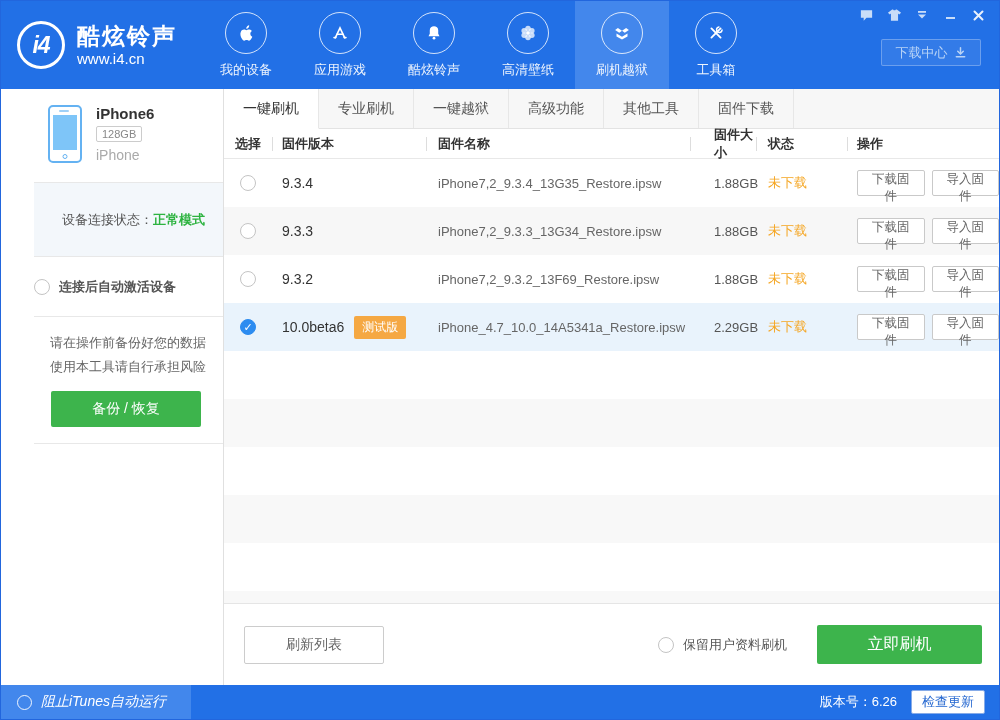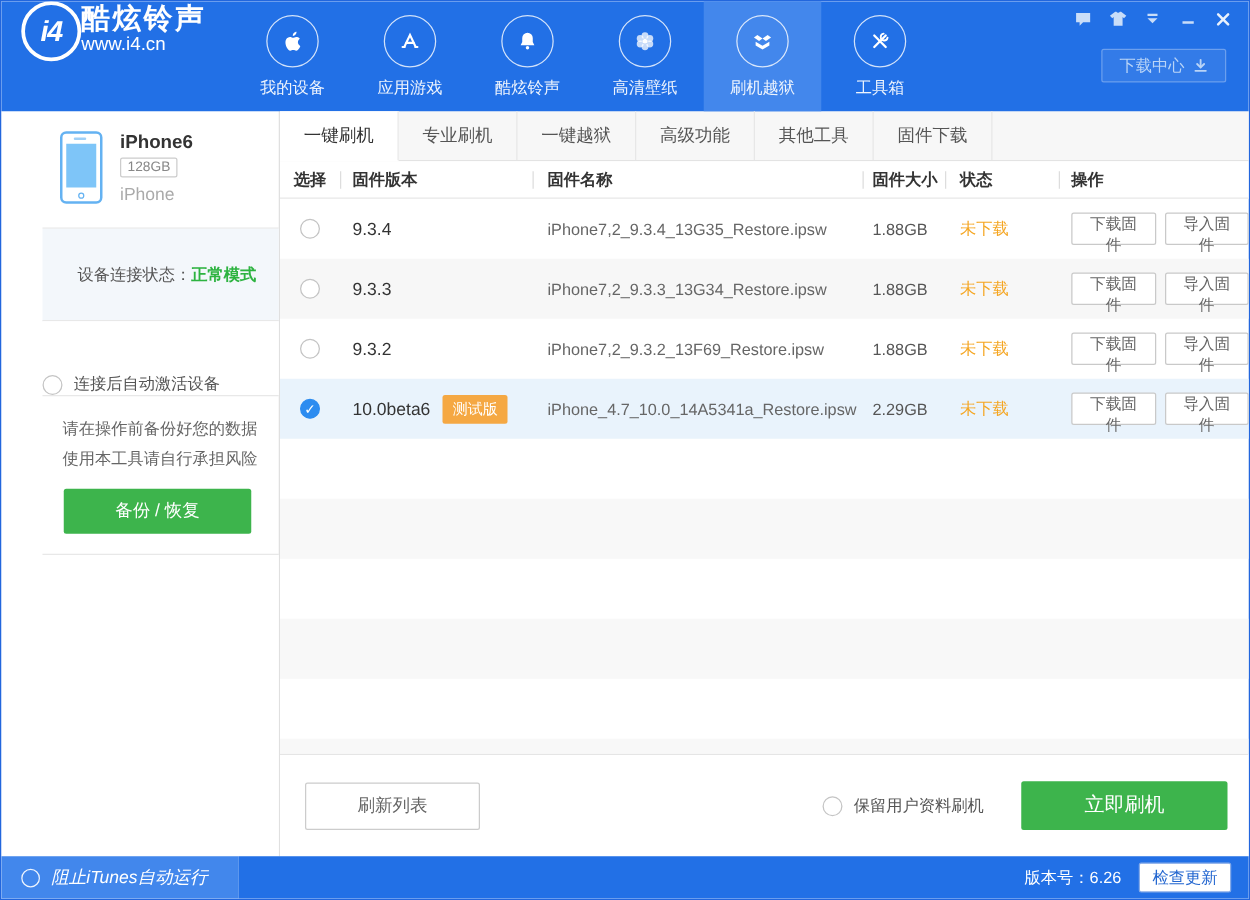--- a/index.html
+++ b/index.html
@@ -2,21 +2,21 @@
 <html><head>
 <meta charset="utf-8">
 <style>
   * { margin:0; padding:0; box-sizing:border-box; }
   html,body { width:1000px; height:720px; }
   body { font-family:"Liberation Sans","DejaVu Sans",sans-serif; background:#fff; }
   .window { position:relative; width:1000px; height:720px; border:1px solid #2266dd; display:flex; flex-direction:column; overflow:hidden; }
 
   
   .header { height:88px; background:#2270e6; display:flex; align-items:stretch; position:relative; flex-shrink:0; }
-  .logo { display:flex; align-items:flex-start; padding:0 22px 0 16px; }
+  .logo { display:flex; align-items:center; padding:0 22px 0 16px; gap:12px; }
   .logo-mark { width:48px; height:48px; border:3px solid #fff; border-radius:50%; display:flex; align-items:center; justify-content:center; color:#fff; font-size:23px; font-weight:bold; font-style:italic; letter-spacing:-1px; }
   .logo-title { color:#fff; font-size:23px; font-weight:bold; letter-spacing:2px; line-height:1.15; }
   .logo-sub { color:#fff; font-size:15px; }
   .nav { display:flex; align-items:stretch; }
   .nav-item { width:94px; display:flex; flex-direction:column; align-items:center; justify-content:center; gap:7px; cursor:pointer; }
   .nav-item.active { background:#4387ec; }
   .nav-circle { width:42px; height:42px; border:1px solid rgba(255,255,255,.8); border-radius:50%; display:flex; align-items:center; justify-content:center; }
   .nav-label { color:#eef4fd; font-size:13px; }
   .header-right { position:absolute; right:10px; top:0; display:flex; flex-direction:column; align-items:flex-end; }
   .win-controls { display:flex; gap:6px; margin-top:4px; }
@@ -31,42 +31,42 @@
   .device-card { height:94px; padding:16px 14px; display:flex; gap:14px; border-bottom:1px solid #e8e8e8; }
   .phone-icon { width:34px; height:58px; border:2px solid #64b2f2; border-radius:5px; position:relative; flex-shrink:0; }
   .phone-screen { position:absolute; left:3px; right:3px; top:8px; bottom:11px; background:#7ec5f8; }
   .phone-home { position:absolute; left:50%; bottom:2px; transform:translateX(-50%); width:5px; height:5px; border:1px solid #64b2f2; border-radius:50%; background:#fff; }
   .phone-speaker { position:absolute; left:9px; top:3px; width:10px; height:2px; background:#9fd0f7; border-radius:1px; }
   .device-name { font-size:15px; font-weight:bold; color:#333; }
   .device-cap { display:inline-block; margin-top:4px; font-size:11px; color:#888; border:1px solid #ccc; border-radius:2px; padding:1px 5px; }
   .device-model { margin-top:5px; font-size:14px; color:#aaa; }
   .conn-status { height:74px; background:#f3f7fb; border-bottom:1px solid #e8e8e8; display:flex; align-items:center; padding-left:28px; font-size:13px; color:#555; }
   .conn-ok { color:#2db340; font-weight:bold; }
-  .auto-activate { height:60px; background:#fff; border-bottom:1px solid #e8e8e8; display:flex; align-items:flex-end; gap:9px; cursor:pointer; }
+  .auto-activate { height:60px; background:#fff; border-bottom:1px solid #e8e8e8; display:flex; align-items:center; gap:9px; cursor:pointer;font-weight:bold; }
   .radio { width:16px; height:16px; border:1px solid #c4c4c4; border-radius:50%; background:#fff; flex-shrink:0; }
   .auto-activate span.lbl { font-size:13px; color:#555; }
   .warning-box { padding:14px 12px 16px; border-bottom:1px solid #e8e8e8; }
   .warning-line { font-size:13px; color:#666; line-height:24px; padding-left:4px; }
   .backup-btn { margin-top:12px; width:150px; height:36px; margin-left:5px; background:#3db44c; border:none; border-radius:2px; color:#fff; font-size:14px; cursor:pointer; font-family:inherit; }
   .sidebar-fill { flex:1; background:#fff; }
 
   
   .main { flex:1; display:flex; flex-direction:column; min-width:0; }
   .tabs { height:40px; background:#f7f7f7; border-bottom:1px solid #e3e3e3; display:flex; flex-shrink:0; }
   .tab { width:95px; display:flex; align-items:center; justify-content:center; font-size:14px; color:#555; cursor:pointer; border-right:1px solid #e7e7e7; position:relative; }
   .tab.active { background:#fff; color:#333; margin-bottom:-1px; border-bottom:1px solid #fff; }
 
   .thead { height:30px; display:flex; align-items:center; border-bottom:1px solid #e8e8e8; flex-shrink:0; background:#fff; }
   .th { font-size:13px; color:#333; font-weight:bold; position:relative; display:flex; align-items:center; height:100%; }
   .th + .th::before { content:""; position:absolute; left:0; top:8px; height:14px; width:1px; background:#ddd; }
 
   .col-select { width:48px; justify-content:center; display:flex; align-items:center; }
   .col-version { width:154px; padding-left:10px; display:flex; align-items:center; }
   .col-name { width:264px; padding-left:12px; display:flex; align-items:center; }
-  .col-size { width:66px; padding-left:8px; display:flex; align-items:center; }
+  .col-size { width:66px; padding-left:24px; display:flex; align-items:center; }
   .col-status { width:91px; padding-left:12px; display:flex; align-items:center; }
   .col-action { flex:1; padding-left:10px; display:flex; align-items:center; gap:7px; }
 
   .row { height:48px; display:flex; align-items:center; font-size:13px; cursor:pointer; }
   .row:nth-child(even) { background:#f7f7f7; }
   .row.selected { background:#e9f3fc; }
   .cell-version { font-size:14px; color:#333; gap:10px; }
   .cell-name { color:#666; }
   .cell-size { color:#555; }
   .cell-status { color:#f5a623; }

